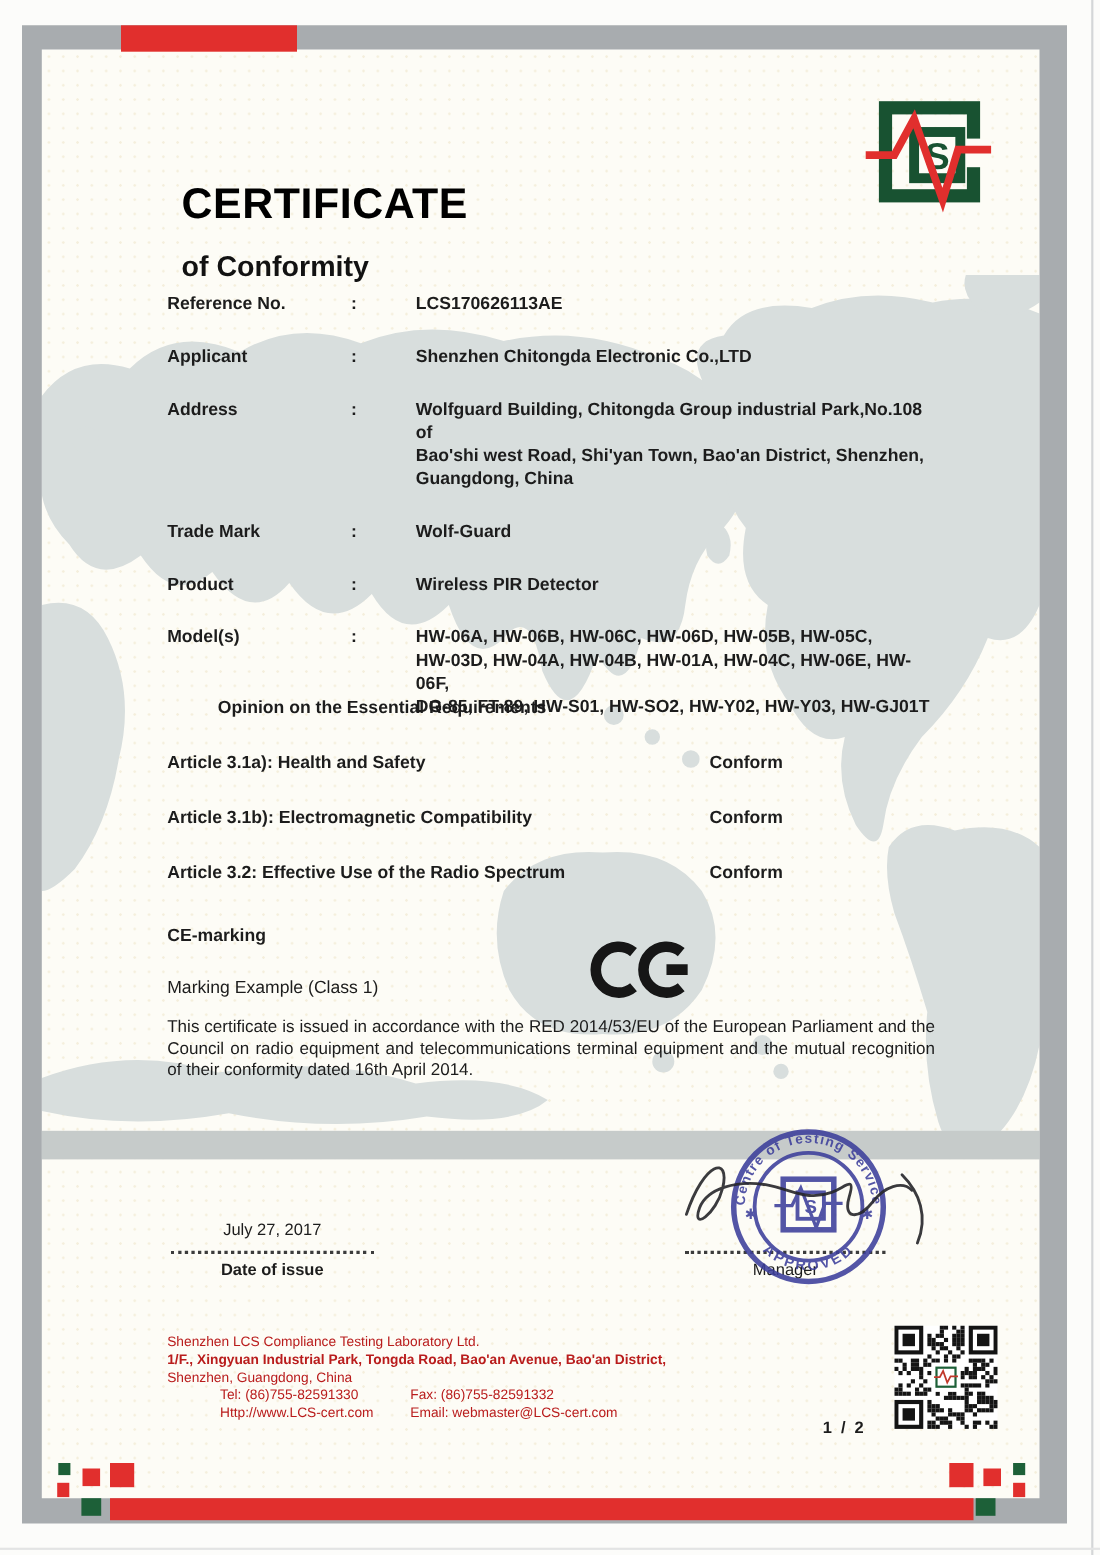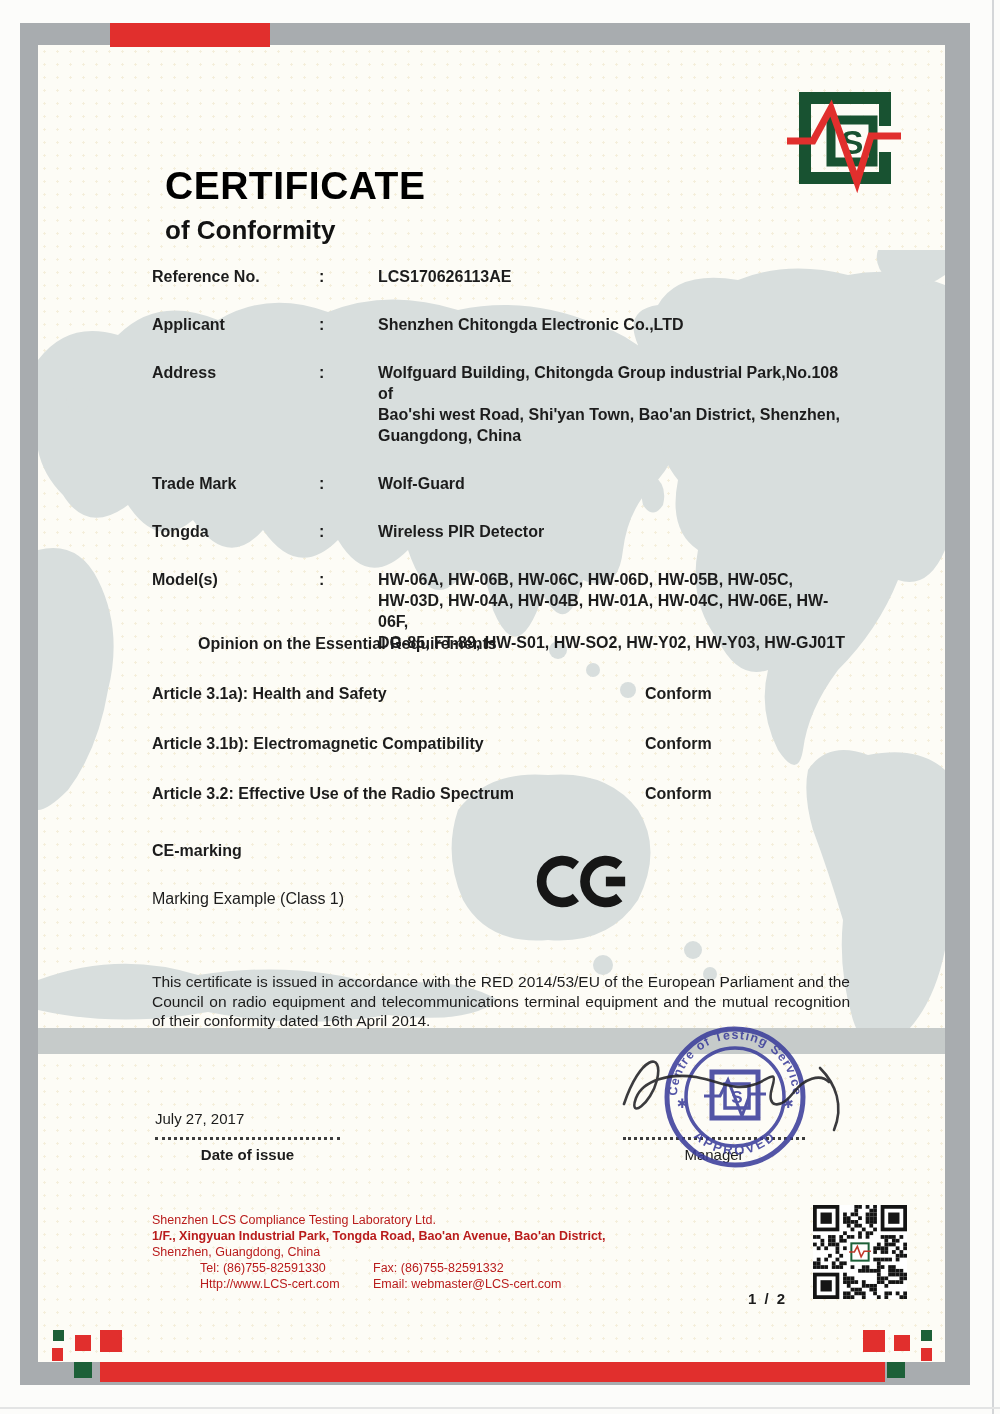--- a/index.html
+++ b/index.html
@@ -14,43 +14,43 @@
   .antarctica{position:absolute;left:38px;top:1028px;width:907px;height:26px;background:#c6cbca;z-index:1;}
   .frame{position:absolute;left:20px;top:23px;width:950px;height:1362px;box-sizing:border-box;
          border-style:solid;border-color:#a8acaf;border-width:22px 25px 23px 18px;z-index:2;pointer-events:none;}
   .accent-top{position:absolute;left:110px;top:23px;width:160px;height:24px;background:#e12f2d;z-index:3;}
   .scan-line-v{position:absolute;left:992px;top:0;width:2px;height:1414px;background:#d4d6d8;z-index:5;}
   .scan-line-h{position:absolute;left:0;top:1407px;width:1000px;height:2px;background:#e3e4e4;z-index:5;}
 
   .z{position:absolute;z-index:3;}
   .logo-box{left:795px;top:86px;width:100px;height:100px;}
   .title{left:165px;top:165px;font-size:39px;font-weight:700;letter-spacing:.5px;color:#000000;line-height:42px;}
-  .subtitle{left:165px;top:215px;font-size:26px;font-weight:700;color:#121212;}
+  .subtitle{left:165px;top:227px;font-size:26px;font-weight:700;color:#121212;}
 
   .fields{left:152px;top:266px;width:700px;}
   .field-row{display:flex;margin-bottom:27px;font-size:16px;font-weight:700;line-height:21px;gap:34px;}
   .field-label{width:133px;flex:0 0 133px;}
   .field-colon{width:25px;flex:0 0 25px;}
   .field-value{white-space:pre-line;}
 
   .opinion-heading{left:152px;top:635px;font-size:16px;font-weight:700;margin-left:46px;}
   .articles{left:152px;top:683px;width:600px;}
   .article-row{display:flex;margin-bottom:29px;font-size:16px;font-weight:700;line-height:21px;}
   .article-label{width:493px;flex:0 0 493px;}
 
   .ce-heading{left:152px;top:842px;font-size:16px;font-weight:700;}
   .marking-example{left:152px;top:890px;font-size:16px;}
   .ce-mark{left:535px;top:855px;width:100px;height:53px;}
 
-  .statement{left:152px;top:972px;width:698px;font-size:15.5px;line-height:19.5px;text-align:justify;}
+  .statement{left:152px;top:924px;width:698px;font-size:15.5px;line-height:19.5px;text-align:justify;}
 
   .stamp{left:662px;top:1024px;width:146px;height:146px;z-index:4;opacity:.88;}
   .signature{left:608px;top:1040px;width:268px;height:100px;z-index:5;}
 
-  .date-value{left:155px;top:1110px;width:185px;text-align:left;font-size:15px;}
+  .date-value{left:155px;top:1110px;width:185px;text-align:center;font-size:15px;}
   .dash-line{border-top:3px dotted #3c3c3c;height:0;}
   .date-line{left:155px;top:1137px;width:185px;}
   .date-label{left:155px;top:1146px;width:185px;text-align:center;font-size:15px;font-weight:700;}
   .mgr-line{left:623px;top:1137px;width:182px;}
   .mgr-label{left:623px;top:1146px;width:182px;text-align:center;font-size:15px;font-weight:400;}
 
   .footer{left:152px;top:1212px;width:560px;font-size:12.5px;line-height:16px;color:#b91c1c;}
   .footer .bold{font-weight:700;}
   .footer-cols{display:flex;}
   .footer-cols .c1{width:173px;flex:0 0 173px;margin-left:48px;}
@@ -120,21 +120,21 @@
       <div class="field-value">Wolfguard Building, Chitongda Group industrial Park,No.108 of
 Bao'shi west Road, Shi'yan Town, Bao'an District, Shenzhen,
 Guangdong, China</div>
     </div>
     <div class="field-row">
       <div class="field-label">Trade Mark</div>
       <div class="field-colon">:</div>
       <div class="field-value">Wolf-Guard</div>
     </div>
     <div class="field-row">
-      <div class="field-label">Tongda</div>
+      <div class="field-label">Product</div>
       <div class="field-colon">:</div>
       <div class="field-value">Wireless PIR Detector</div>
     </div>
     <div class="field-row">
       <div class="field-label">Model(s)</div>
       <div class="field-colon">:</div>
       <div class="field-value">HW-06A, HW-06B, HW-06C, HW-06D, HW-05B, HW-05C,
 HW-03D, HW-04A, HW-04B, HW-01A, HW-04C, HW-06E, HW-06F,
 DG-85, FT-89, HW-S01, HW-SO2, HW-Y02, HW-Y03, HW-GJ01T</div>
     </div>

